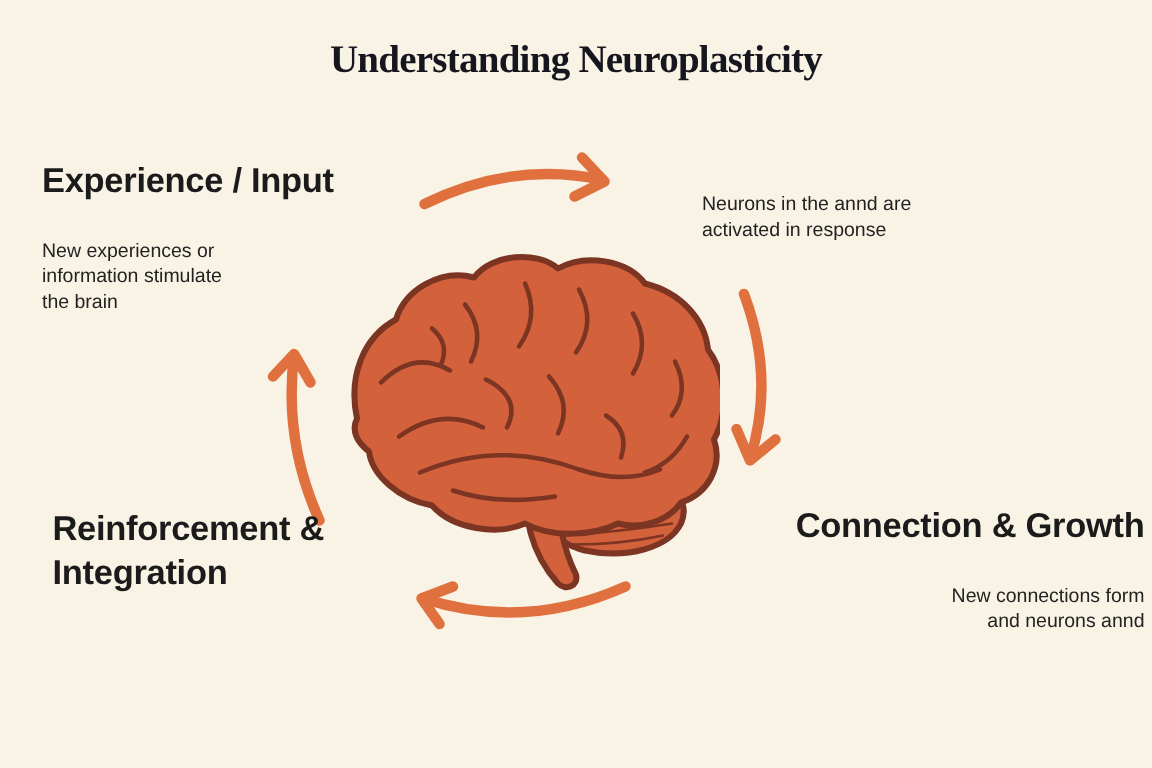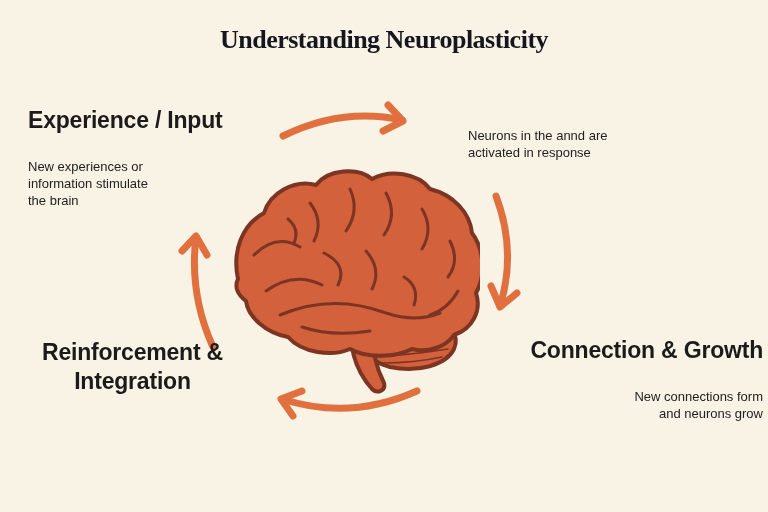--- a/index.html
+++ b/index.html
@@ -23,21 +23,21 @@
     font-size:23px; font-weight:700; line-height:1.26; letter-spacing:-0.2px;
     color:var(--heading); white-space:pre-line;
   }
   .stage-desc {
     font-size:13px; line-height:1.32; margin-top:23px;
     color:var(--body); white-space:pre-line;
   }
   .stage.s1 { left:28px;  top:106px; width:232px; text-align:left; }
   .stage.s2 { left:468px; top:104px; width:272px; text-align:left;  }
   .stage.s3 { left:487px; top:336px; width:276px; text-align:right;  }
-  .stage.s4 { left:25px;  top:338px; width:215px; text-align:center; }
+  .stage.s4 { left:35px;  top:338px; width:215px; }
   .arrows-overlay { position:absolute; left:0; top:0; width:768px; height:512px; }
   .arrows-overlay path {
     fill:none; stroke:var(--arrow); stroke-width:7;
     stroke-linecap:round; stroke-linejoin:round;
   }
   .brain { position:absolute; left:228px; top:167px; width:252px; height:228px; }
   .brain .bfill { fill:var(--brain-fill); stroke:var(--brain-outline); stroke-width:4; stroke-linejoin:round; }
   .brain .bline { fill:none; stroke:var(--brain-outline); stroke-width:3; stroke-linecap:round; }
   .brain .bthin { fill:none; stroke:var(--brain-outline); stroke-width:1.6; stroke-linecap:round; }
 </style>
@@ -104,21 +104,21 @@
   </div>
 
   <div class="stage s2">
     <div class="stage-desc">Neurons in the annd are
 activated in response</div>
   </div>
 
   <div class="stage s3">
     <div class="stage-title">Connection &amp; Growth</div>
     <div class="stage-desc">New connections form
-and neurons grow</div>
+and neurons annd</div>
   </div>
 
   <div class="stage s4">
     <div class="stage-title">Reinforcement &amp;
 Integration</div>
   </div>
 
 </div>
 
 </body></html>

